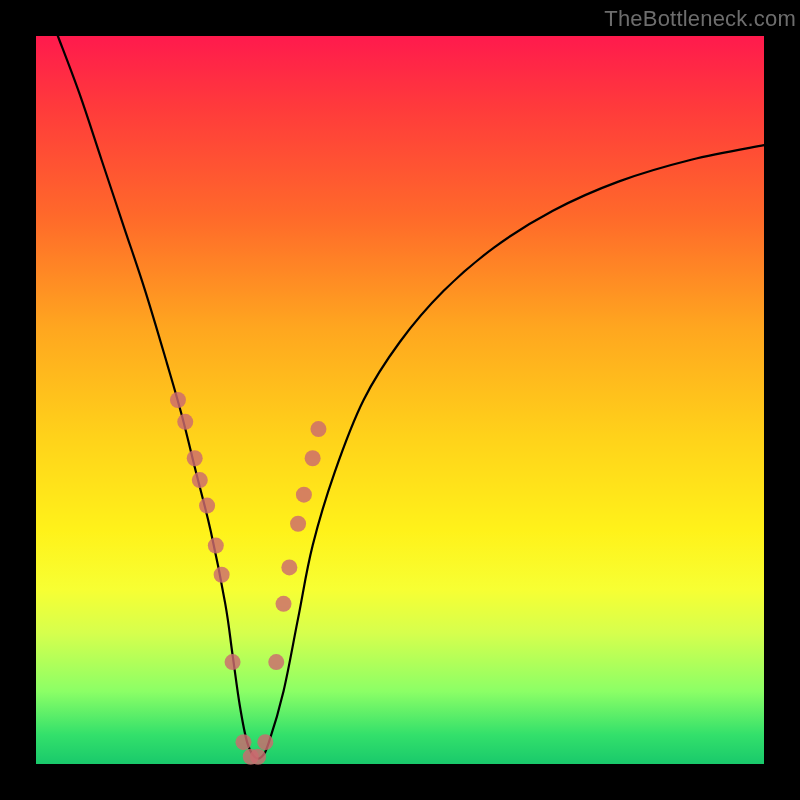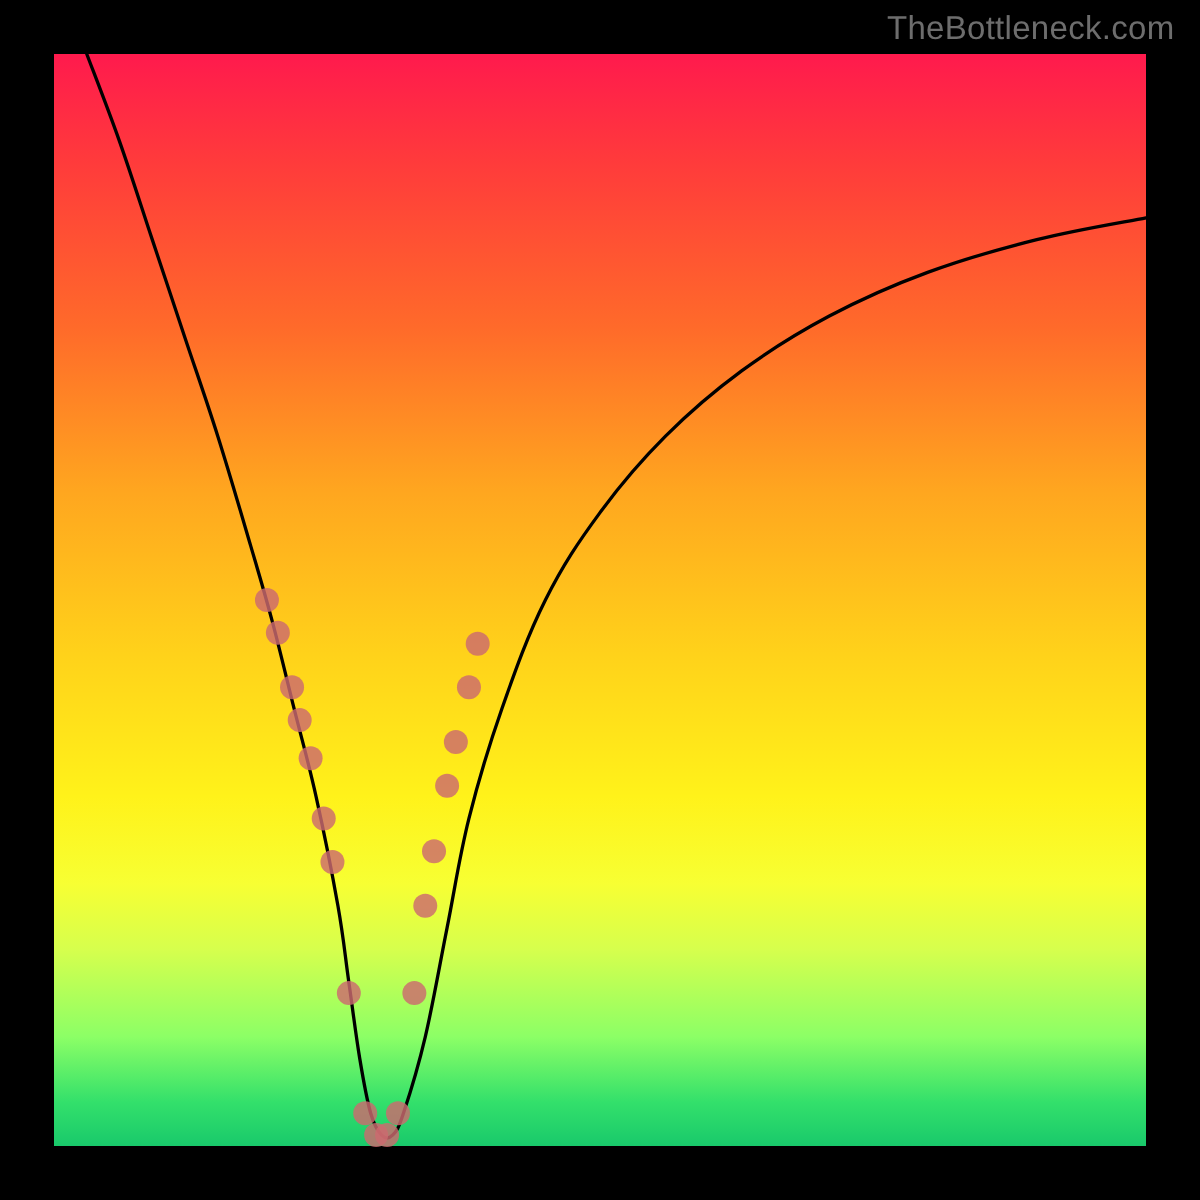--- a/index.html
+++ b/index.html
@@ -28,21 +28,21 @@
       #f7ff33 76%,
       #d6ff4d 82%,
       #8cff66 90%,
       #33e06b 96%,
       #19c96b 100%
     );
   }
   .watermark {
     position: absolute;
     top: 6px;
-    right: 17px;
+    right: 4px;
     color: #6d6d6d;
     font-size: 22px;
     font-weight: 400;
     letter-spacing: 0.2px;
     z-index: 10;
   }
   svg.overlay {
     position: absolute;
     left: 0;
     top: 0;

